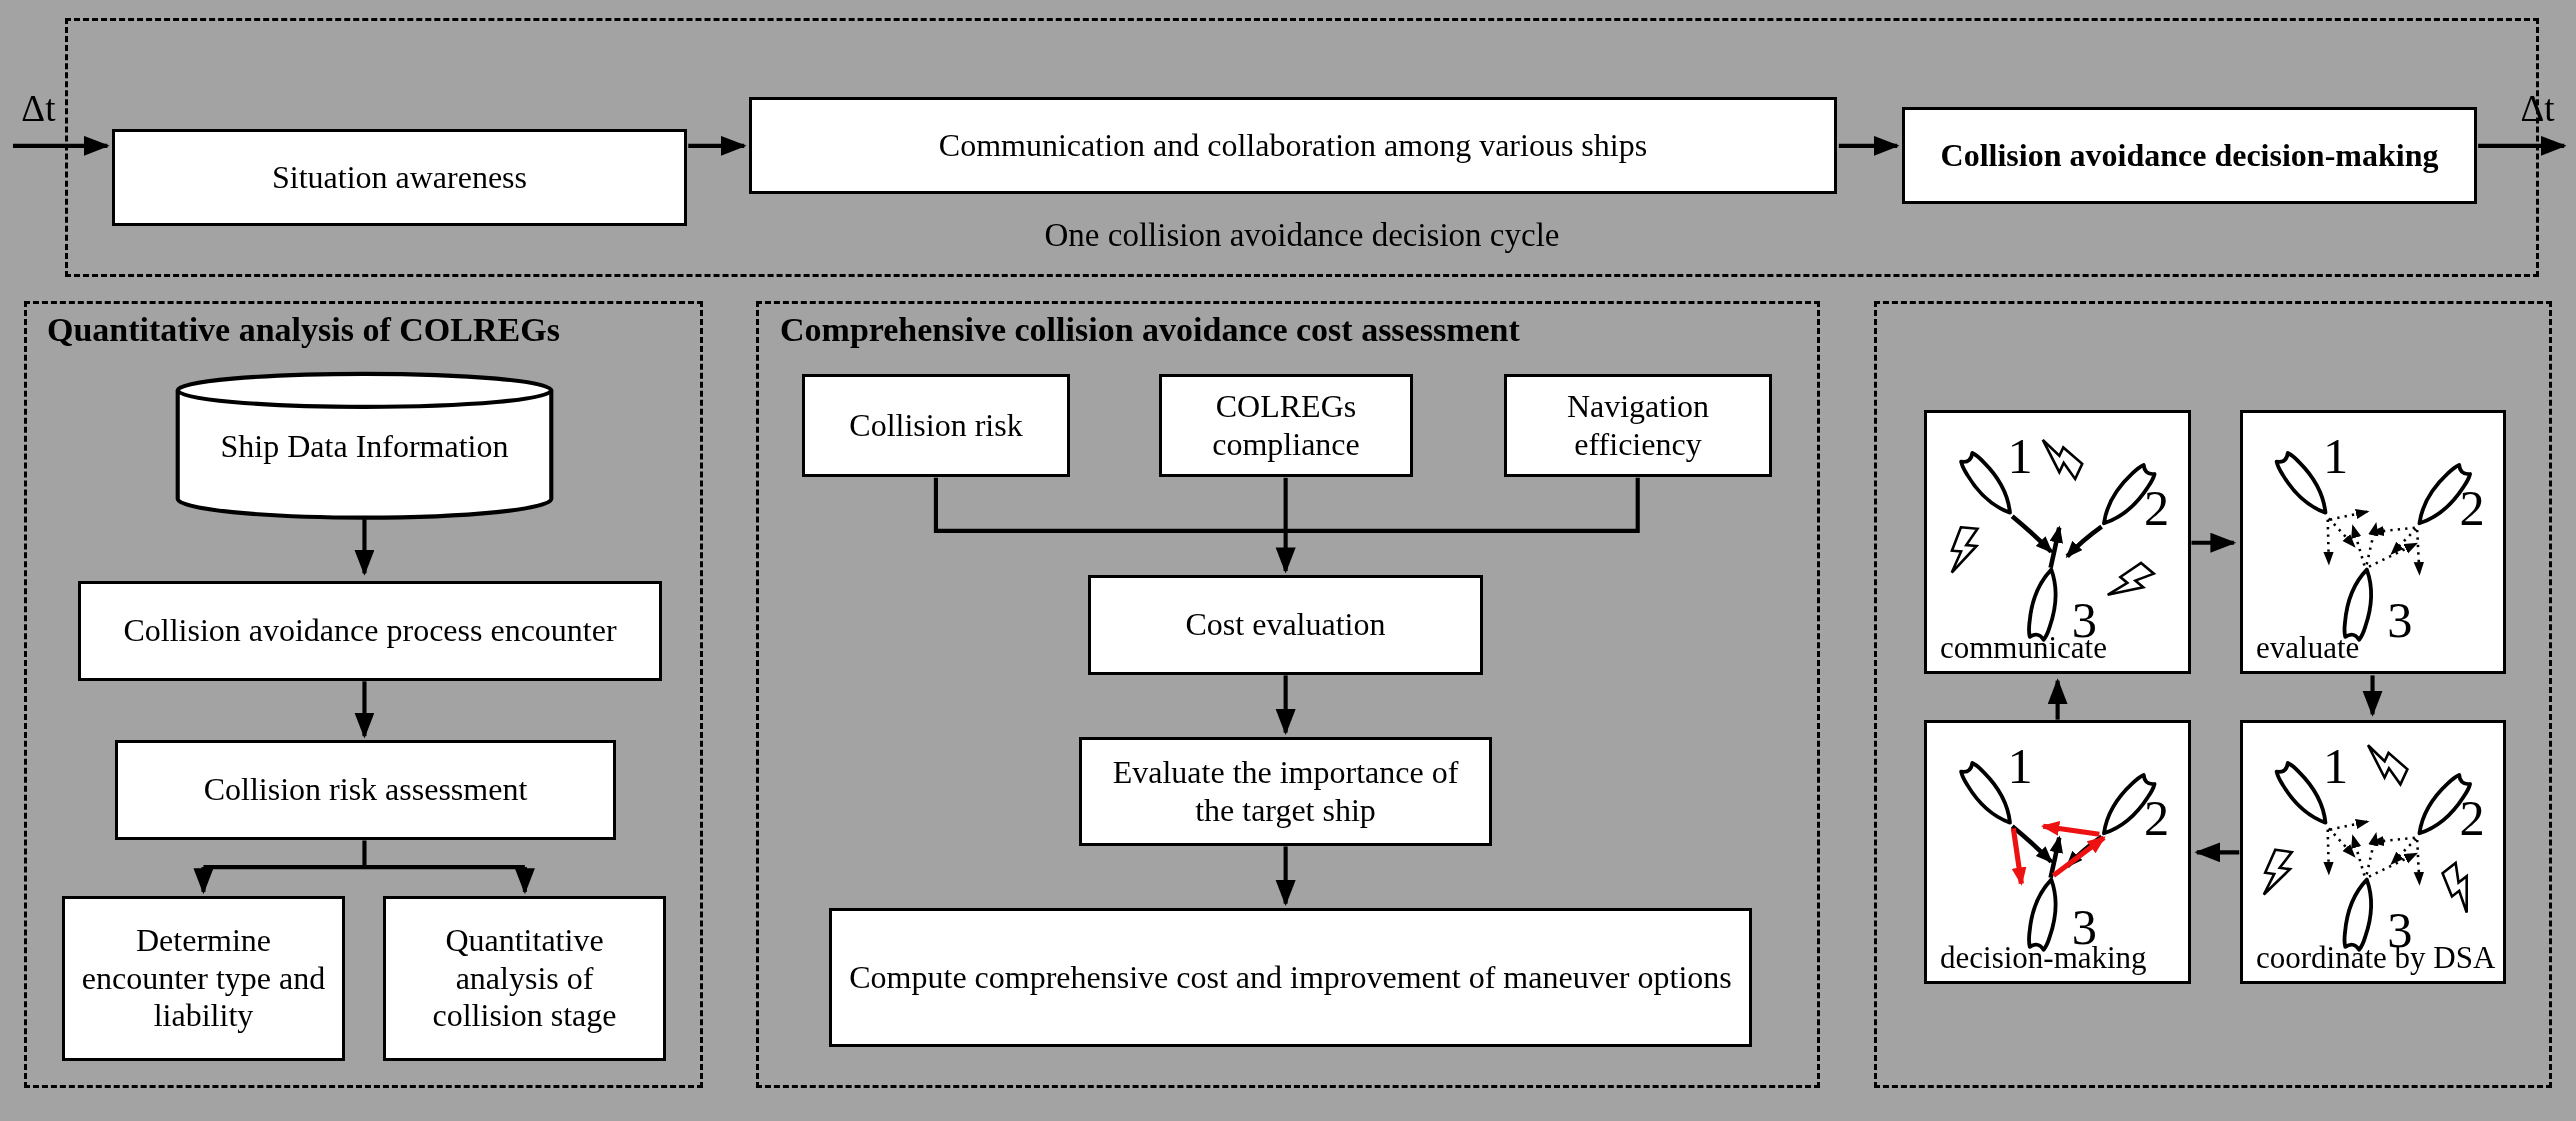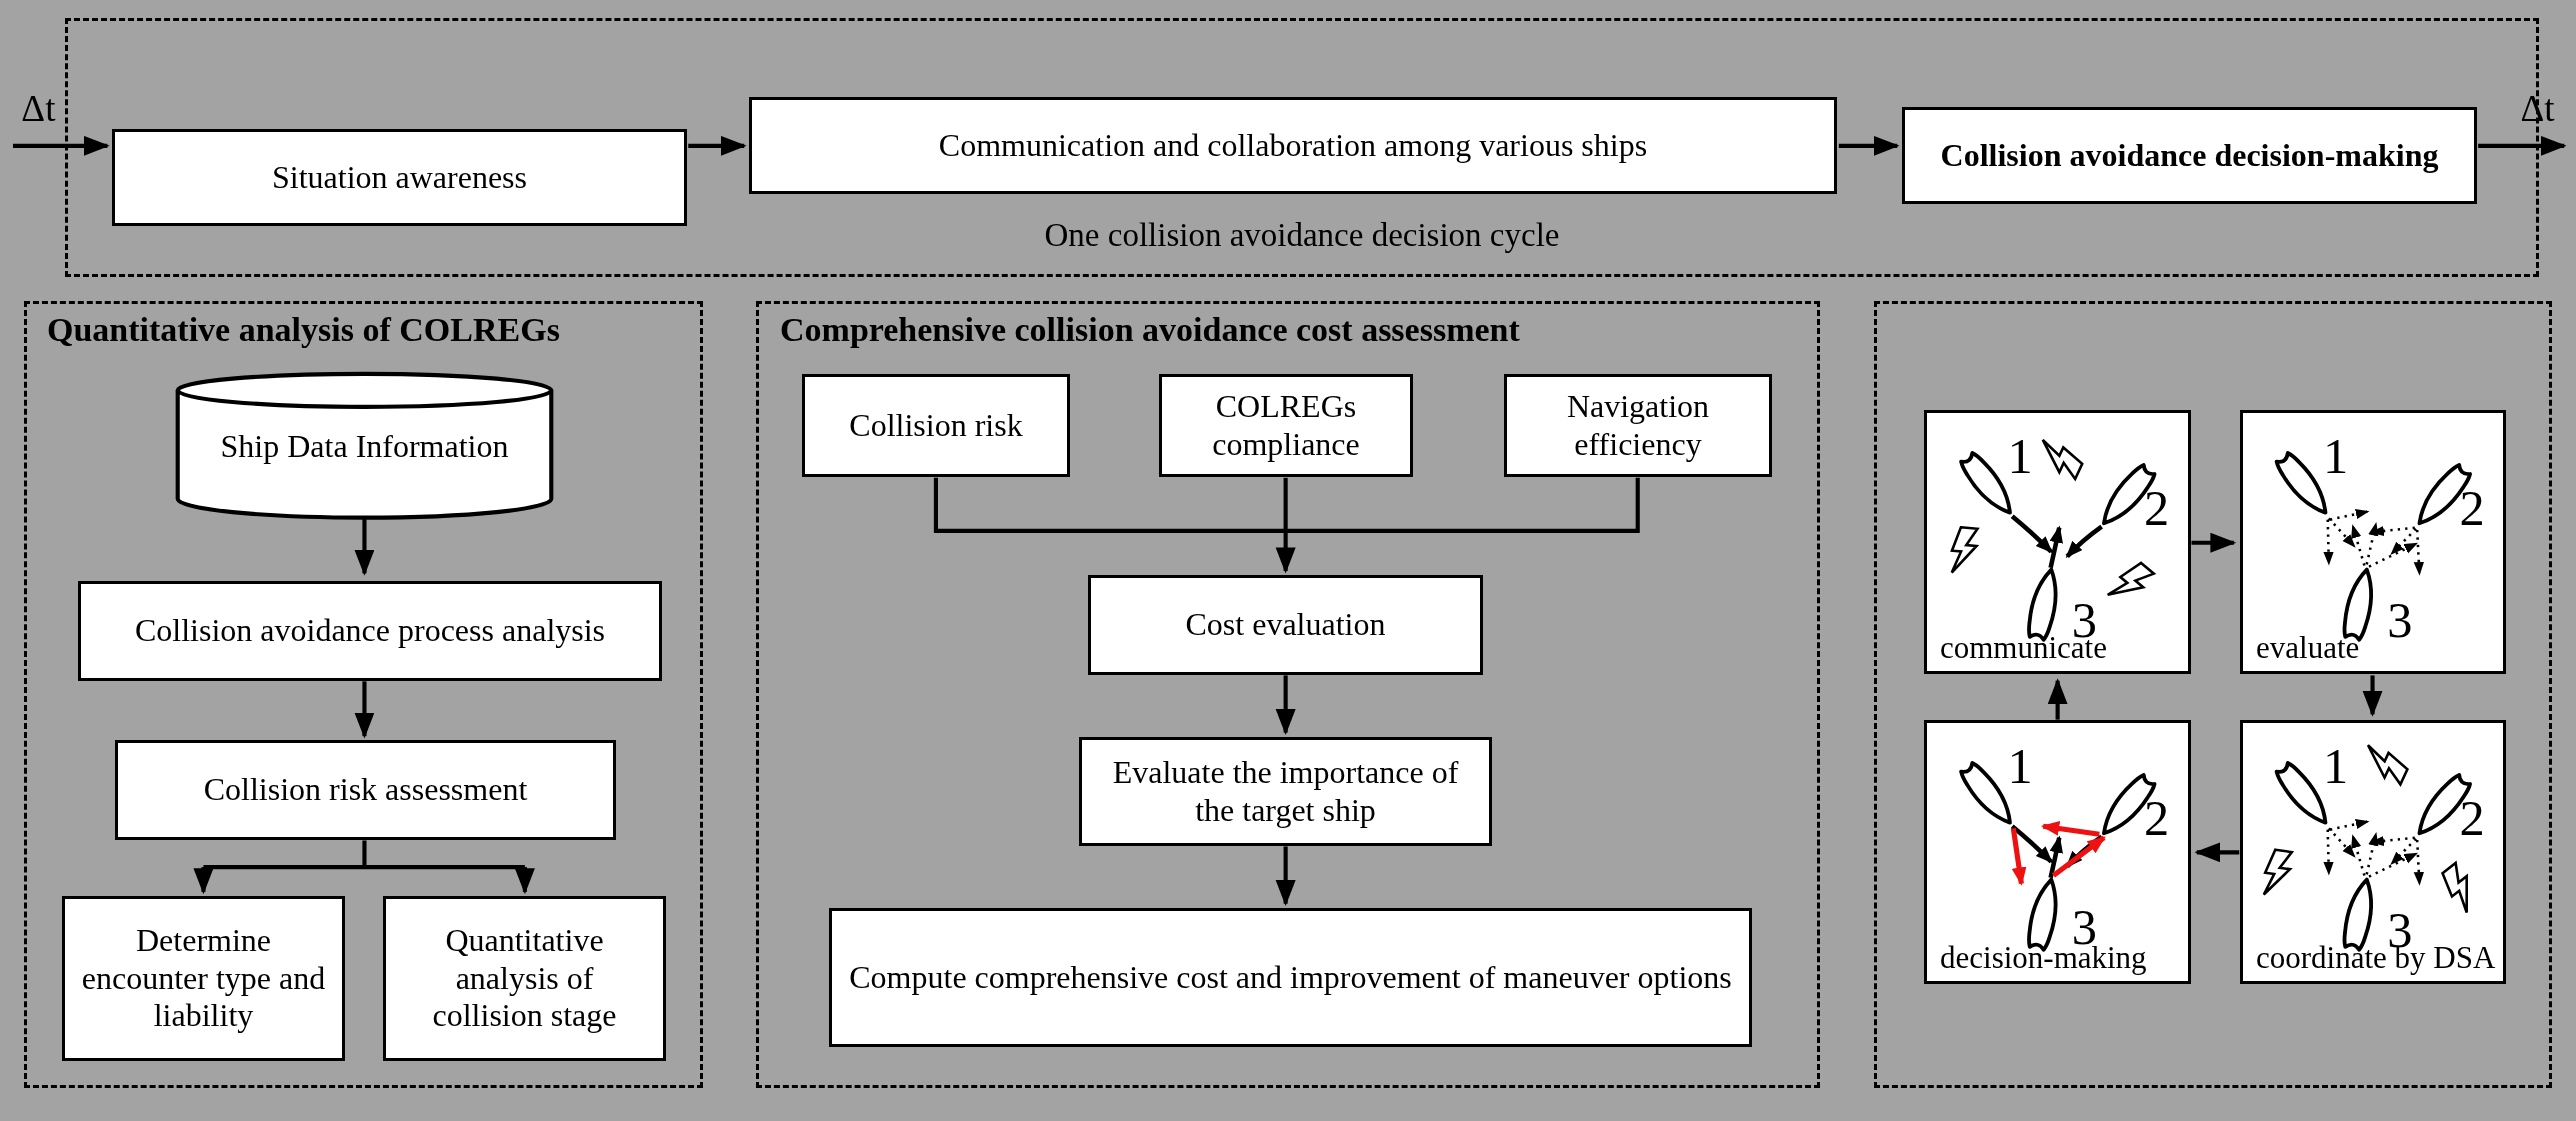--- a/index.html
+++ b/index.html
@@ -90,21 +90,21 @@
   <div class="dashed" style="left:23.6px; top:301px; width:679px; height:787px;"></div>
   <div class="panel-title" style="left:47px; top:311px;">Quantitative analysis of COLREGs</div>
 
   <svg class="abs" style="left:173px; top:370px;" width="383" height="155" viewBox="0 0 650 262">
     <path d="M8,34 L8,218 A317,32 0 0 0 642,218 L642,34" fill="#fff" stroke="#000" stroke-width="7"></path>
     <ellipse cx="325" cy="34" rx="317" ry="28" fill="#fff" stroke="#000" stroke-width="7"></ellipse>
   </svg>
   <div class="cyl-label" style="left:173px; top:428px; width:383px;">Ship Data Information</div>
 
   <div class="box" style="left:78px; top:581px; width:584px; height:100px;">
-    <span>Collision avoidance process analysis</span>
+    <span>Collision avoidance process encounter</span>
   </div>
   <div class="box" style="left:115px; top:740px; width:501px; height:100px;">
     <span>Collision risk assessment</span>
   </div>
   <div class="box" style="left:62px; top:896px; width:283px; height:165px;">
     <span>Determine encounter type and liability</span>
   </div>
   <div class="box" style="left:383px; top:896px; width:283px; height:165px;">
     <span>Quantitative analysis of collision stage</span>
   </div>

